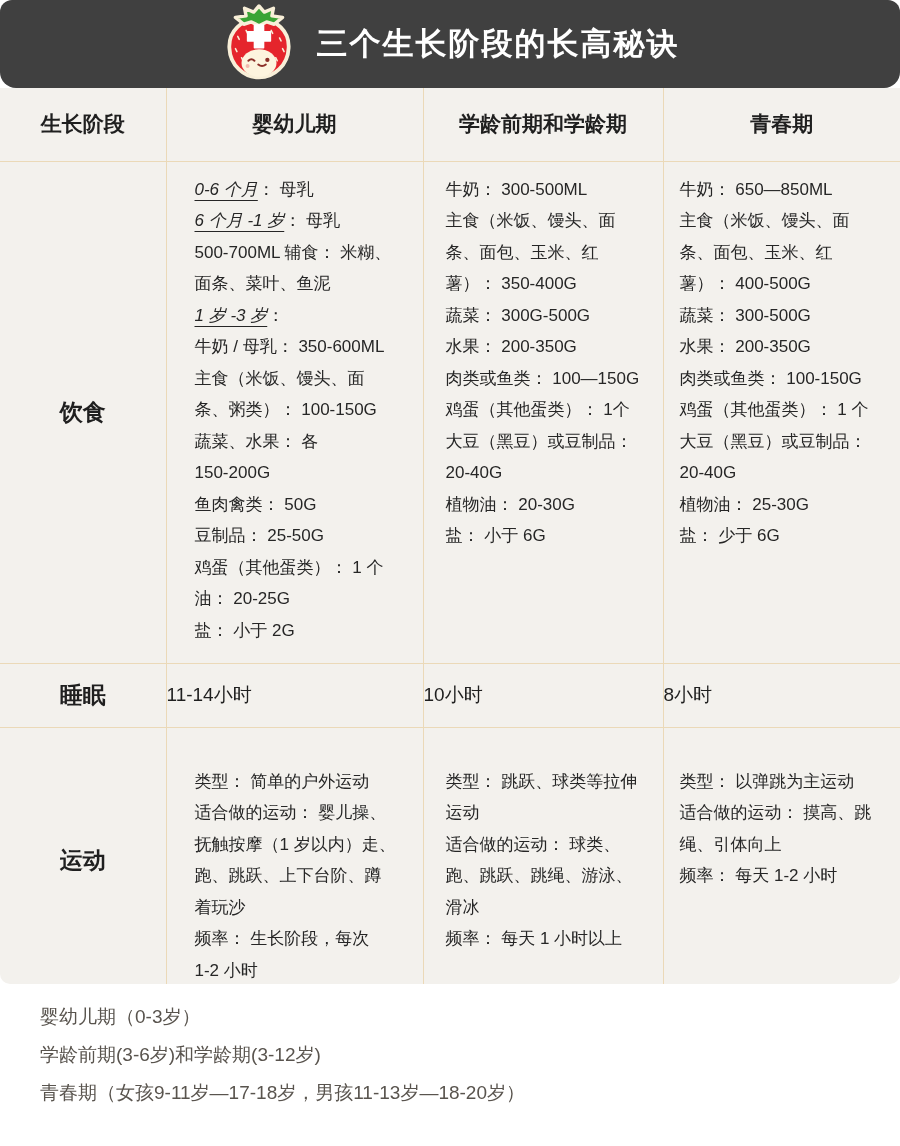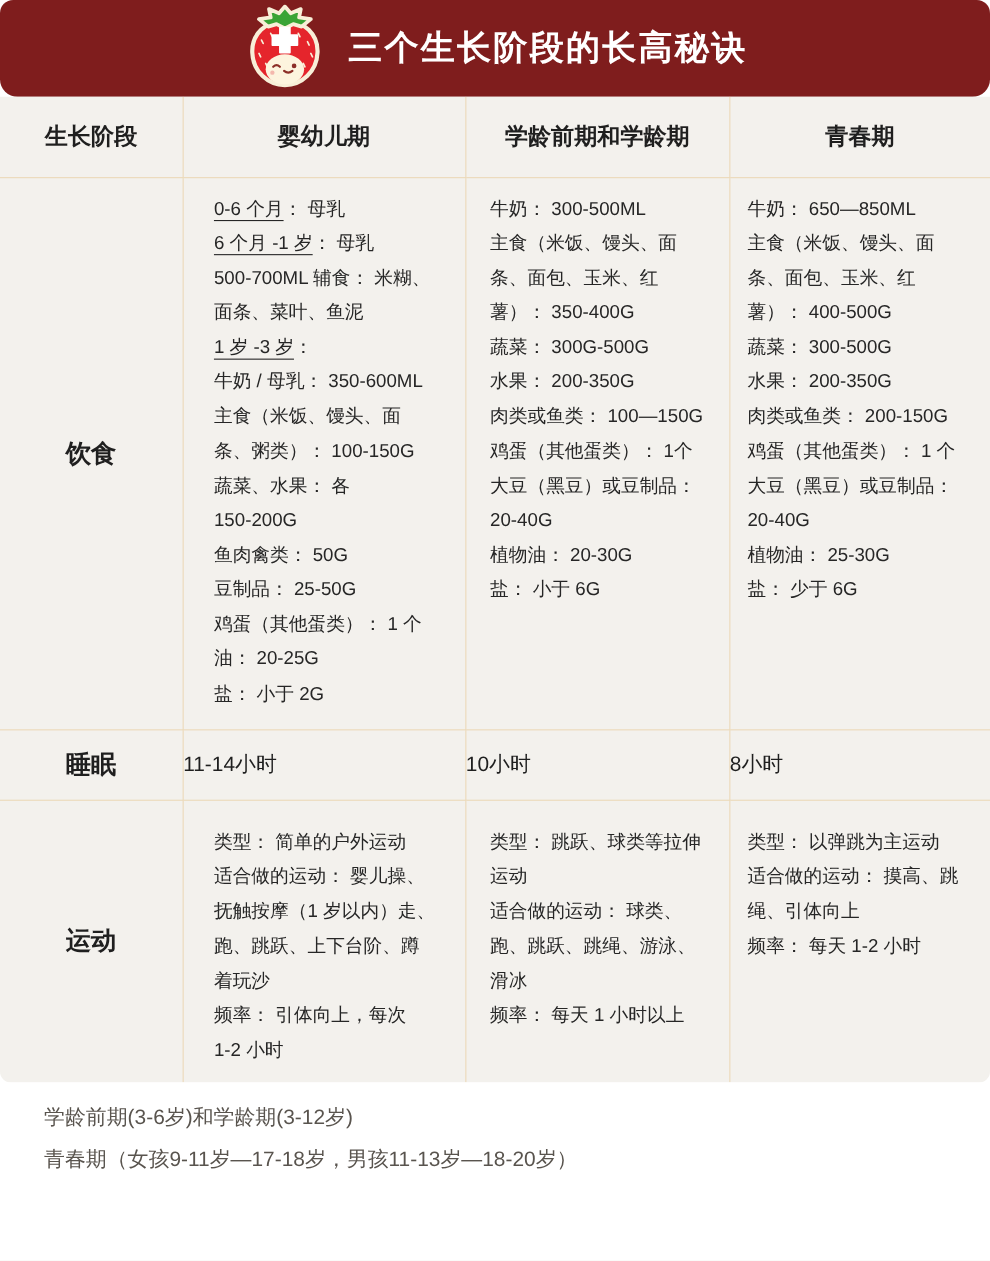--- a/index.html
+++ b/index.html
@@ -7,21 +7,21 @@
   body {
     height:1146px;
     background:#ffffff;
     overflow:hidden;
     font-family:"Liberation Sans", sans-serif;
     color:#262626;
   }
   
   .banner {
     height:88px;
-    background:#7f1d1d;
+    background:#404040;
     border-radius:12px 12px 16px 16px;
     display:flex;
     align-items:center;
     justify-content:center;
     gap:20px;
   }
   .mascot { width:76px; height:80px; display:flex; align-items:center; }
   .mascot svg { width:76px; height:80px; display:block; }
   .banner-title {
     color:#ffffff;
@@ -63,35 +63,36 @@
     font-size:23px;
     font-weight:600;
     color:#1f1f1f;
   }
   td.content {
     vertical-align:top;
     font-size:17px;
     line-height:31.5px;
     padding:12px 8px 8px 28px;
   }
-  tr.row-exec td.content { padding-top:22px; }
+  tr.row-exec td.content { padding-top:38px; }
   td.c3 { padding-left:22px; }
   td.c4 { padding-left:16px; }
   td.centercell {
     text-align:left;
     vertical-align:middle;
     font-size:19px;
     font-weight:500;
     color:#1f1f1f;
   }
   .line { white-space:nowrap; }
   .underline {
     text-decoration:underline;
     text-underline-offset:5px;
     text-decoration-thickness:1px;
+    font-style:italic;
   }
   
   .notes {
     background:#ffffff;
     padding:14px 20px 0 40px;
     font-size:19px;
     line-height:38px;
     color:#59544e;
   }
   .note-line { white-space:nowrap; }
@@ -184,21 +185,21 @@
               <div class="line">植物油： 20-30G</div>
               <div class="line">盐： 小于 6G</div>
             </td>
           <td class="content c4">
               <div class="line">牛奶： 650—850ML</div>
               <div class="line">主食（米饭、馒头、面</div>
               <div class="line">条、面包、玉米、红</div>
               <div class="line">薯）： 400-500G</div>
               <div class="line">蔬菜： 300-500G</div>
               <div class="line">水果： 200-350G</div>
-              <div class="line">肉类或鱼类： 200-150G</div>
+              <div class="line">肉类或鱼类： 100-150G</div>
               <div class="line">鸡蛋（其他蛋类）： 1 个</div>
               <div class="line">大豆（黑豆）或豆制品：</div>
               <div class="line">20-40G</div>
               <div class="line">植物油： 25-30G</div>
               <div class="line">盐： 少于 6G</div>
             </td>
         </tr>
         <tr class="row-sleep">
           <td class="rowlabel">睡眠</td>
           <td class="centercell">11-14小时</td>
@@ -206,21 +207,21 @@
           <td class="centercell">8小时</td>
         </tr>
         <tr class="row-exec">
           <td class="rowlabel">运动</td>
           <td class="content c2">
               <div class="line">类型： 简单的户外运动</div>
               <div class="line">适合做的运动： 婴儿操、</div>
               <div class="line">抚触按摩（1 岁以内）走、</div>
               <div class="line">跑、跳跃、上下台阶、蹲</div>
               <div class="line">着玩沙</div>
-              <div class="line">频率： 引体向上，每次</div>
+              <div class="line">频率： 生长阶段，每次</div>
               <div class="line">1-2 小时</div>
             </td>
           <td class="content c3">
               <div class="line">类型： 跳跃、球类等拉伸</div>
               <div class="line">运动</div>
               <div class="line">适合做的运动： 球类、</div>
               <div class="line">跑、跳跃、跳绳、游泳、</div>
               <div class="line">滑冰</div>
               <div class="line">频率： 每天 1 小时以上</div>
             </td>
@@ -230,18 +231,19 @@
               <div class="line">绳、引体向上</div>
               <div class="line">频率： 每天 1-2 小时</div>
             </td>
         </tr>
       </tbody>
     </table>
   </div>
 
   <footer class="notes">
     <div>
+        <div class="note-line">婴幼儿期（0-3岁）</div>
         <div class="note-line">学龄前期(3-6岁)和学龄期(3-12岁)</div>
         <div class="note-line">青春期（女孩9-11岁—17-18岁，男孩11-13岁—18-20岁）</div>
       </div>
   </footer>
 
 </div>
 
 </body></html>

